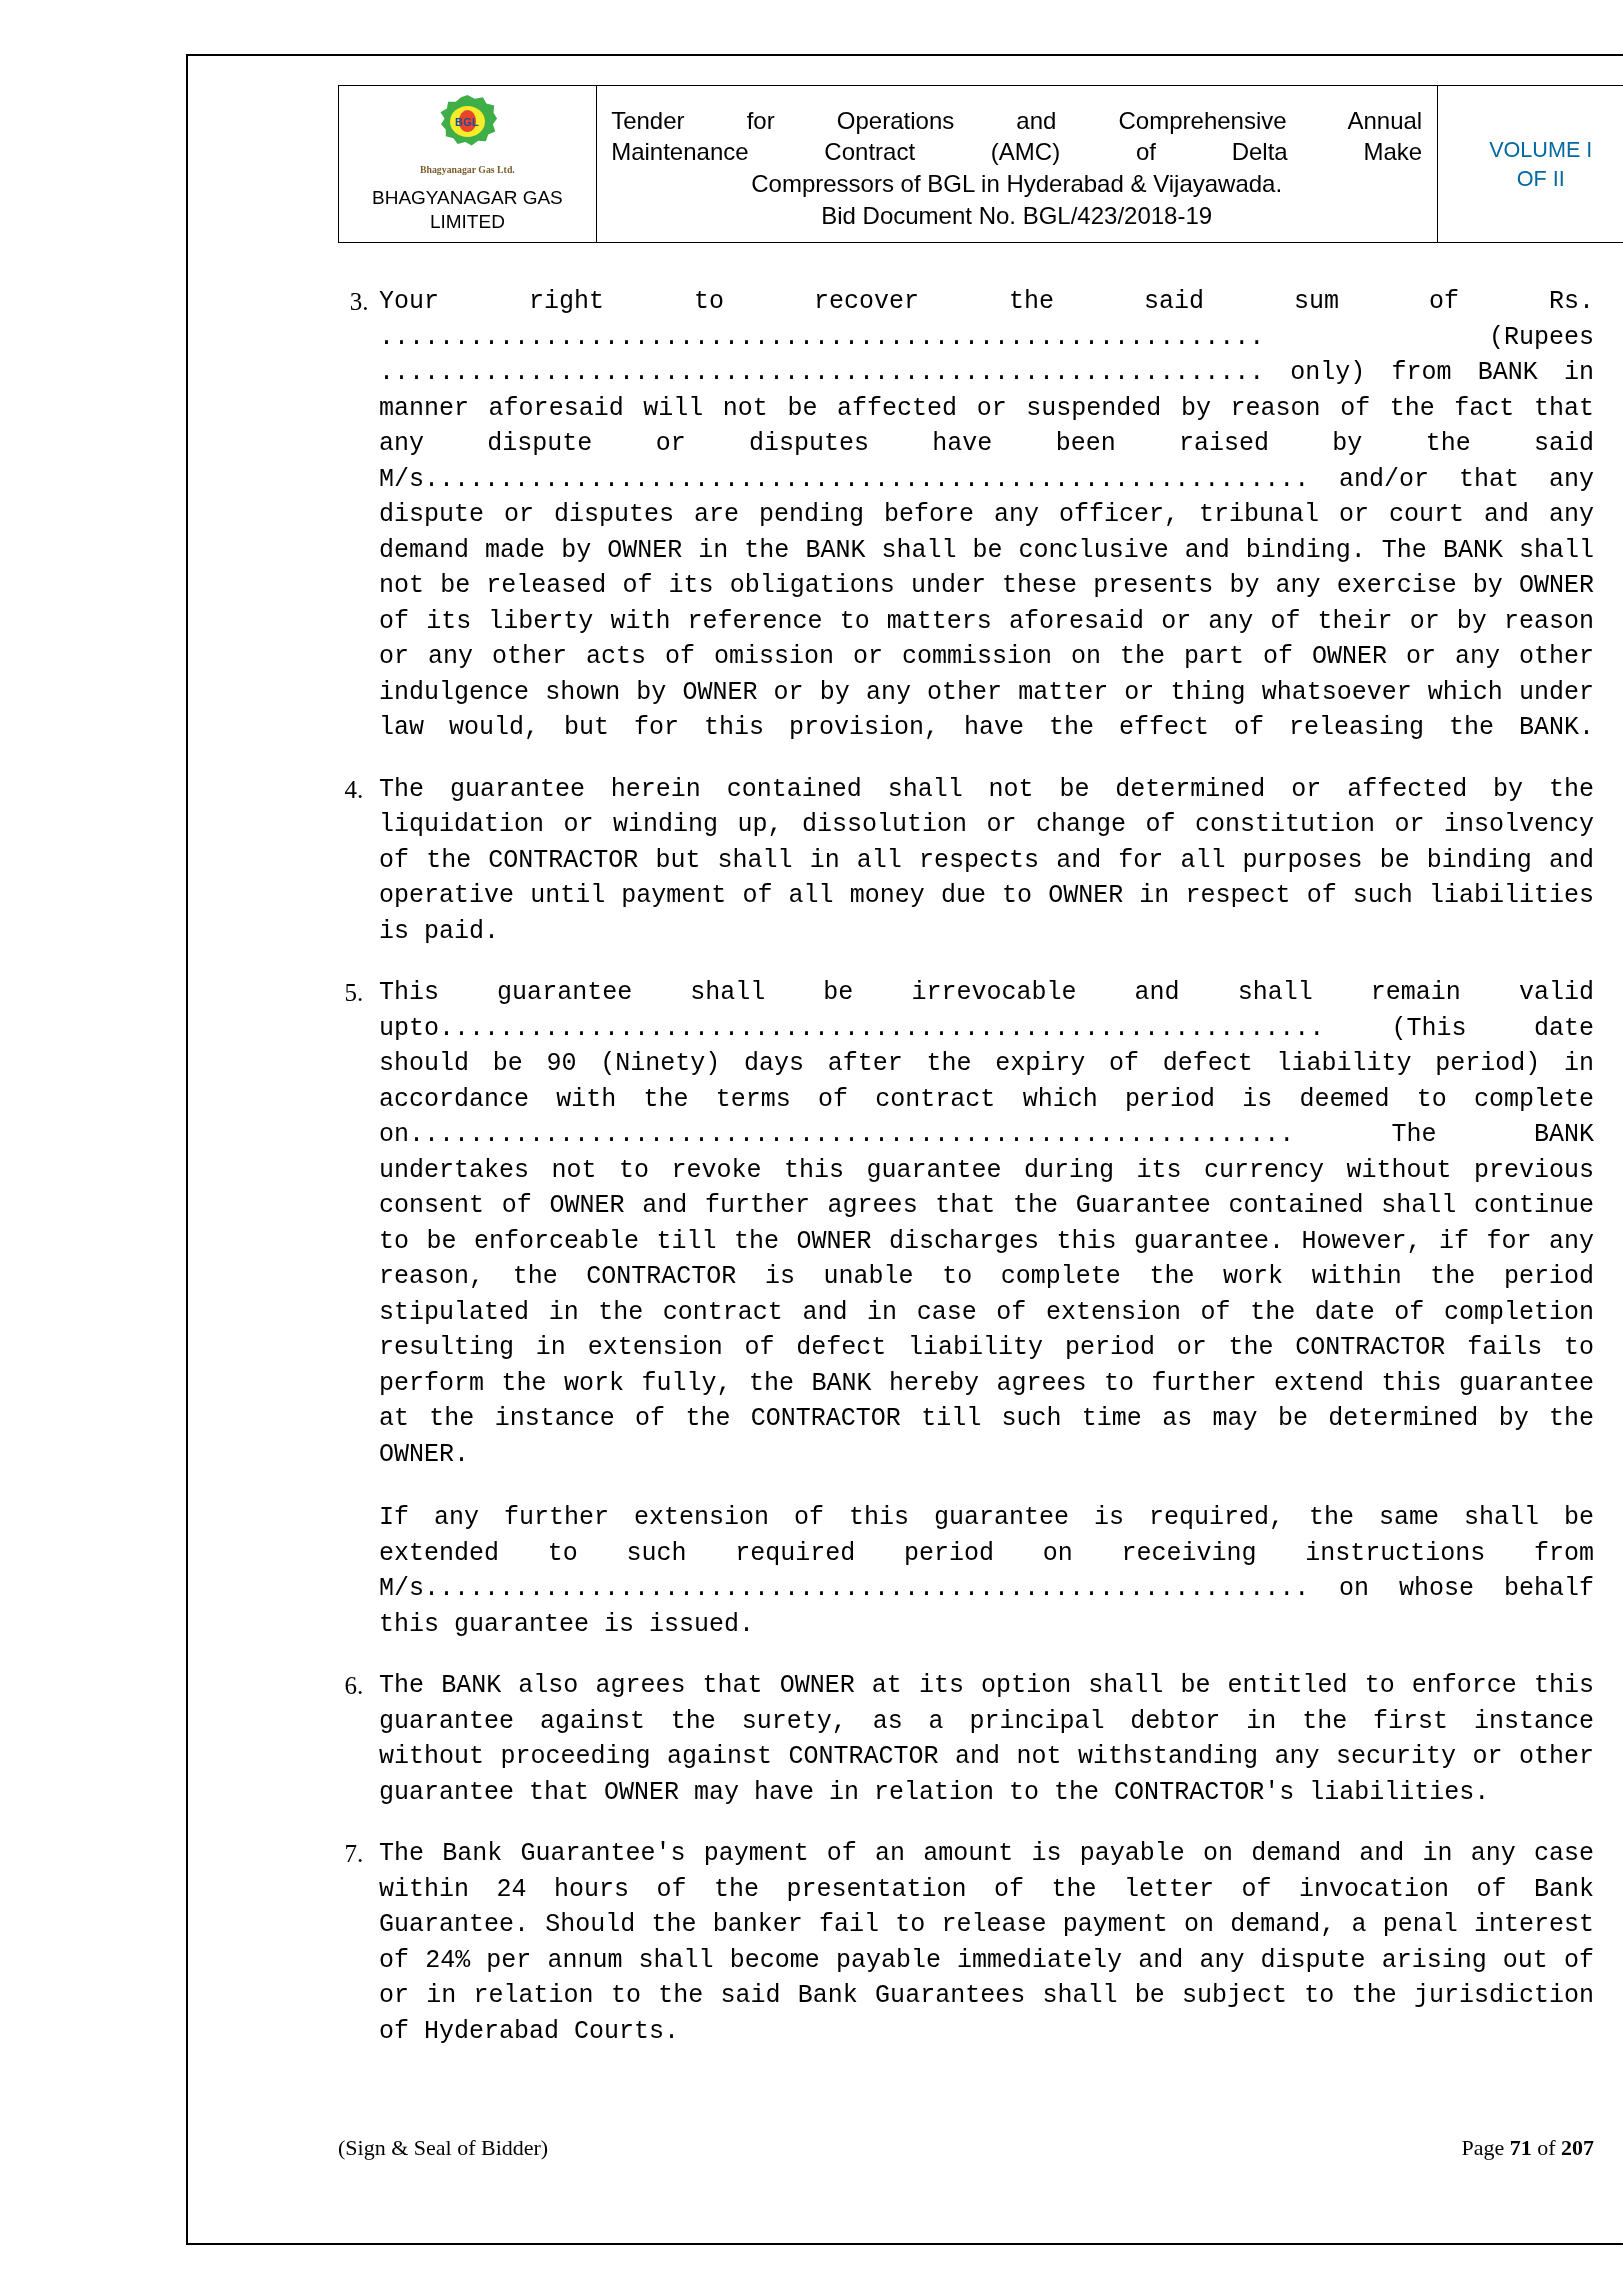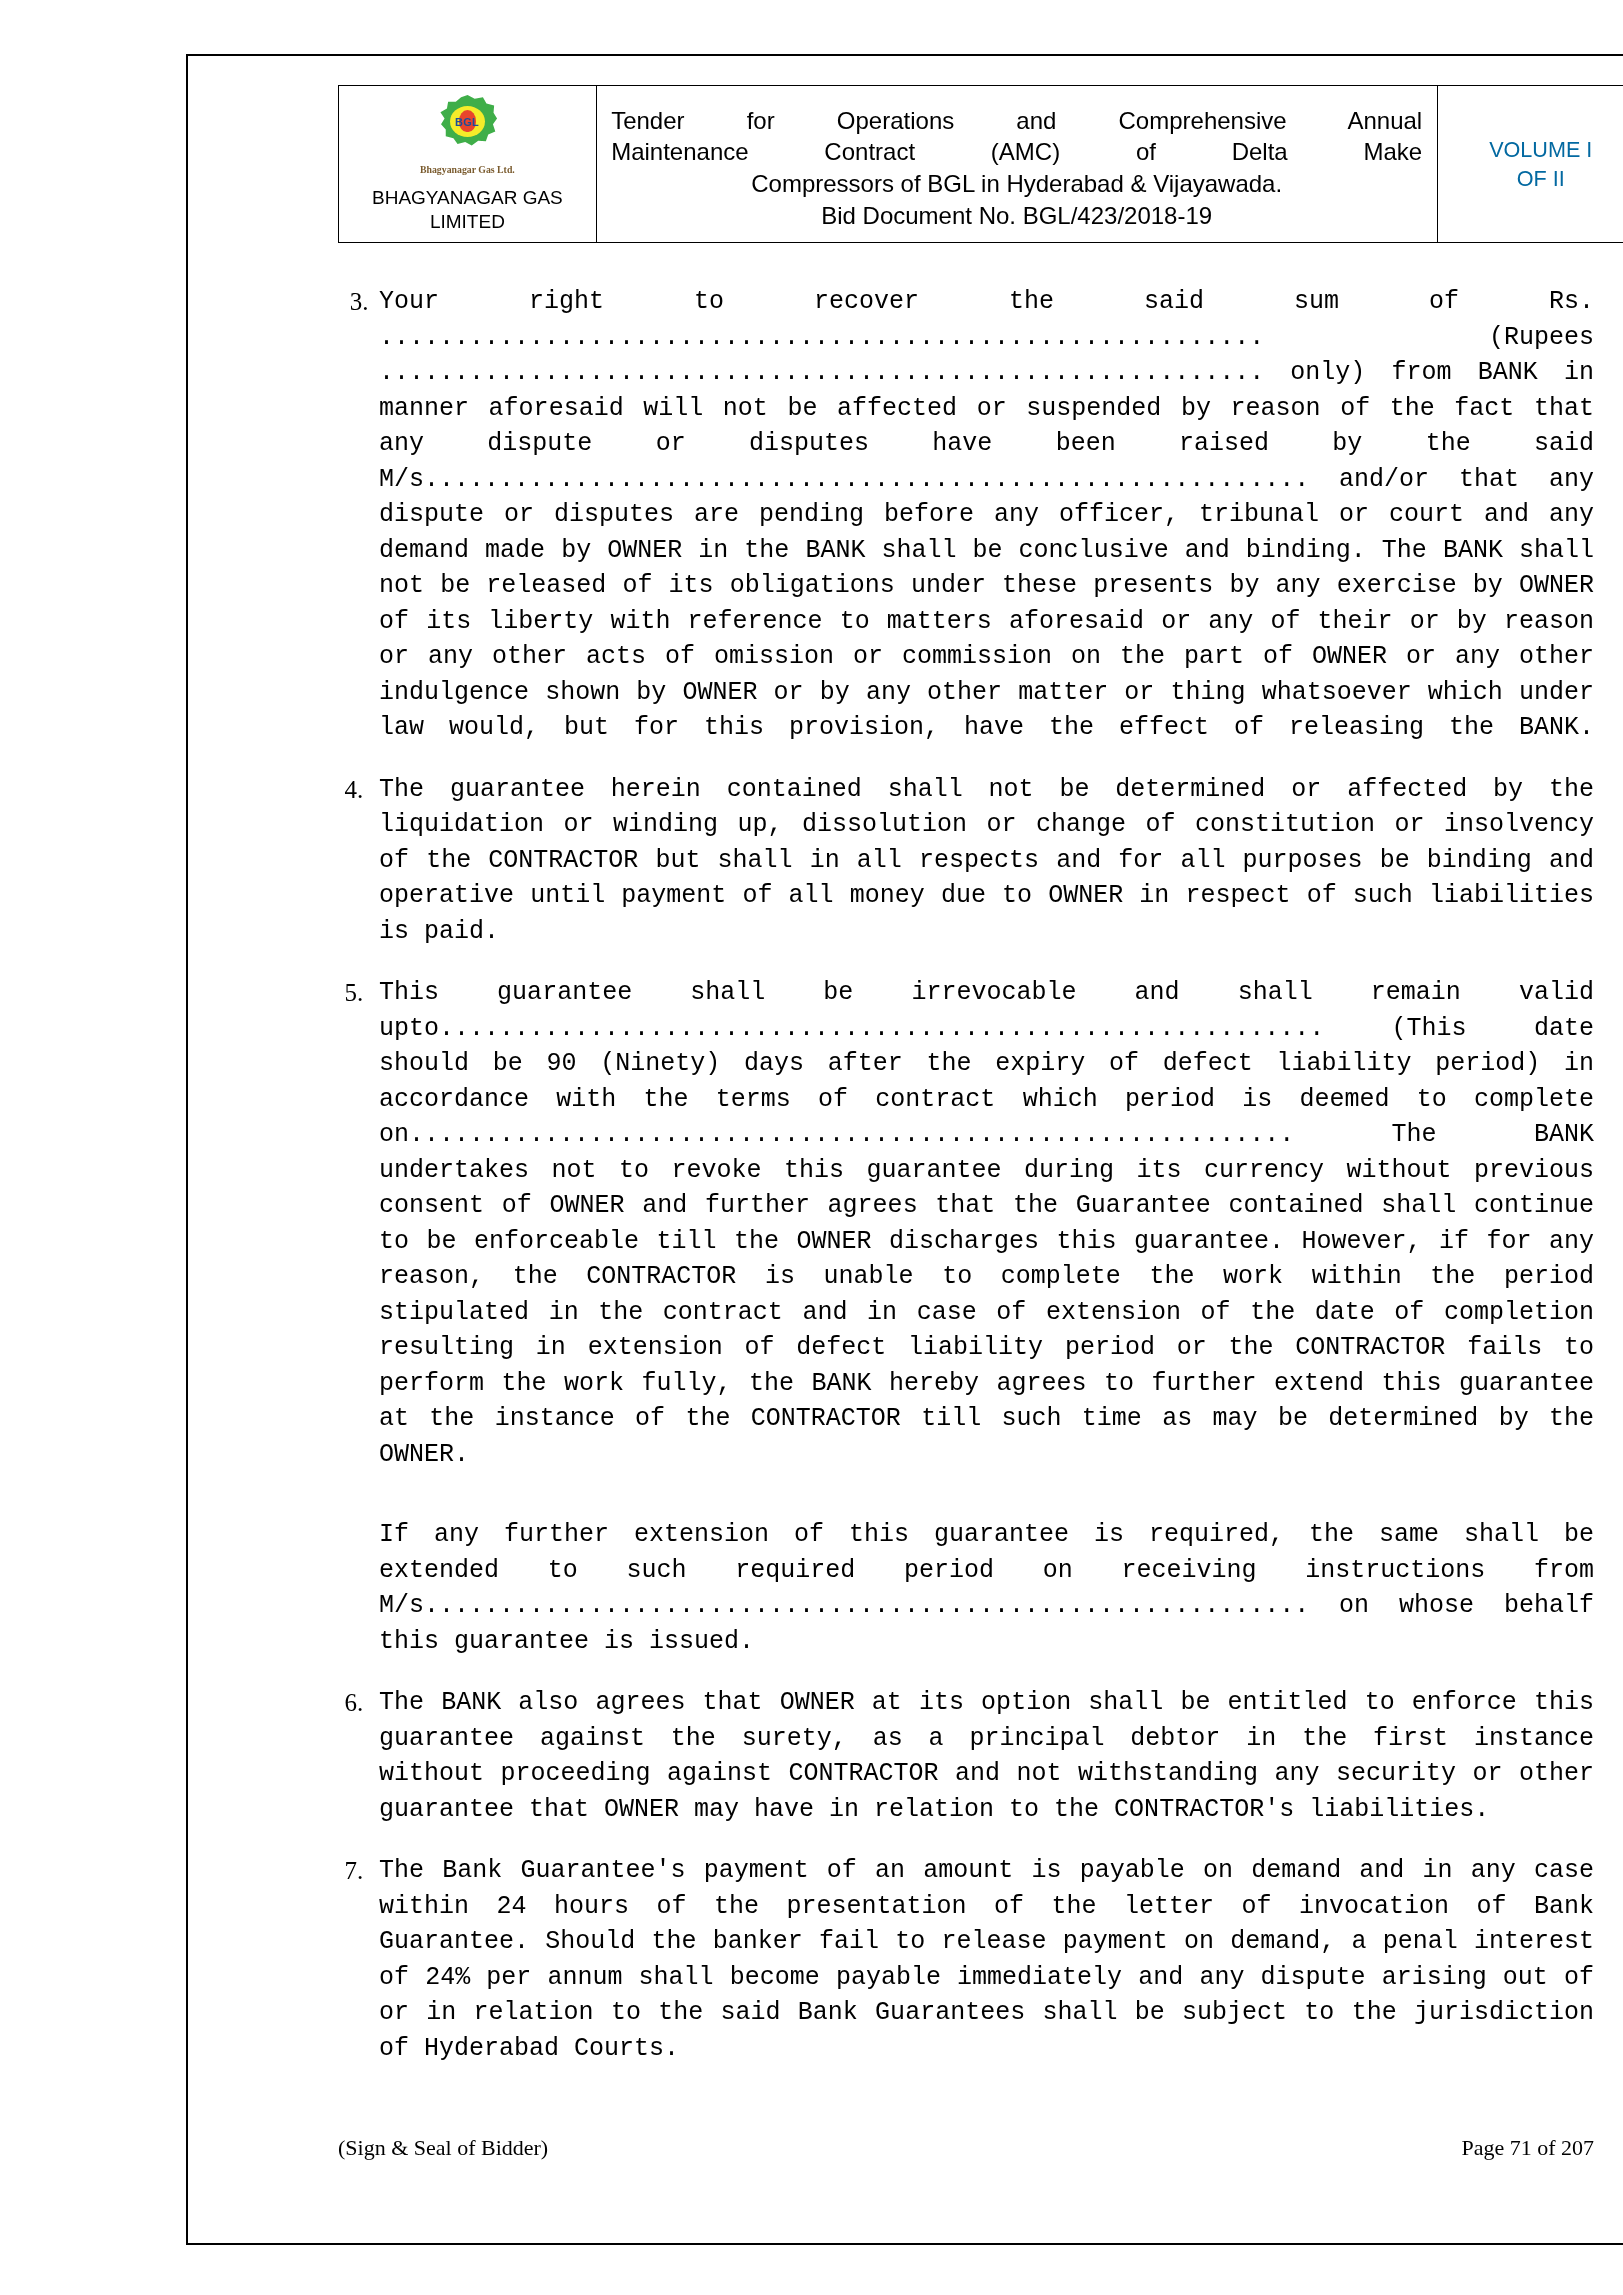--- a/index.html
+++ b/index.html
@@ -177,40 +177,40 @@
     font-size: 25px;
     line-height: 1.42;
     text-align: justify;
     text-align-last: left;
   }
   .clause-body p {
     margin: 0;
     font-family: Liberation Mono, monospace;
   }
   .clause-body p + p {
-    margin-top: 45px;
+    margin-top: 28px;
   }
   .justify-all {
     text-align: justify;
     text-align-last: justify;
   }
 
   
   .footer {
     position: absolute;
     left: 216px;
     top: 2135px;
     width: 1256px;
     display: flex;
     justify-content: space-between;
     align-items: baseline;
     font-size: 22px;
   }
   .footer-right b {
-    font-weight: normal;
+    font-weight: bold;
   }
 </style>
 </head>
 <body>
 
 <div class="page">
   <div class="page-border"></div>
 
   <div class="content">
 

